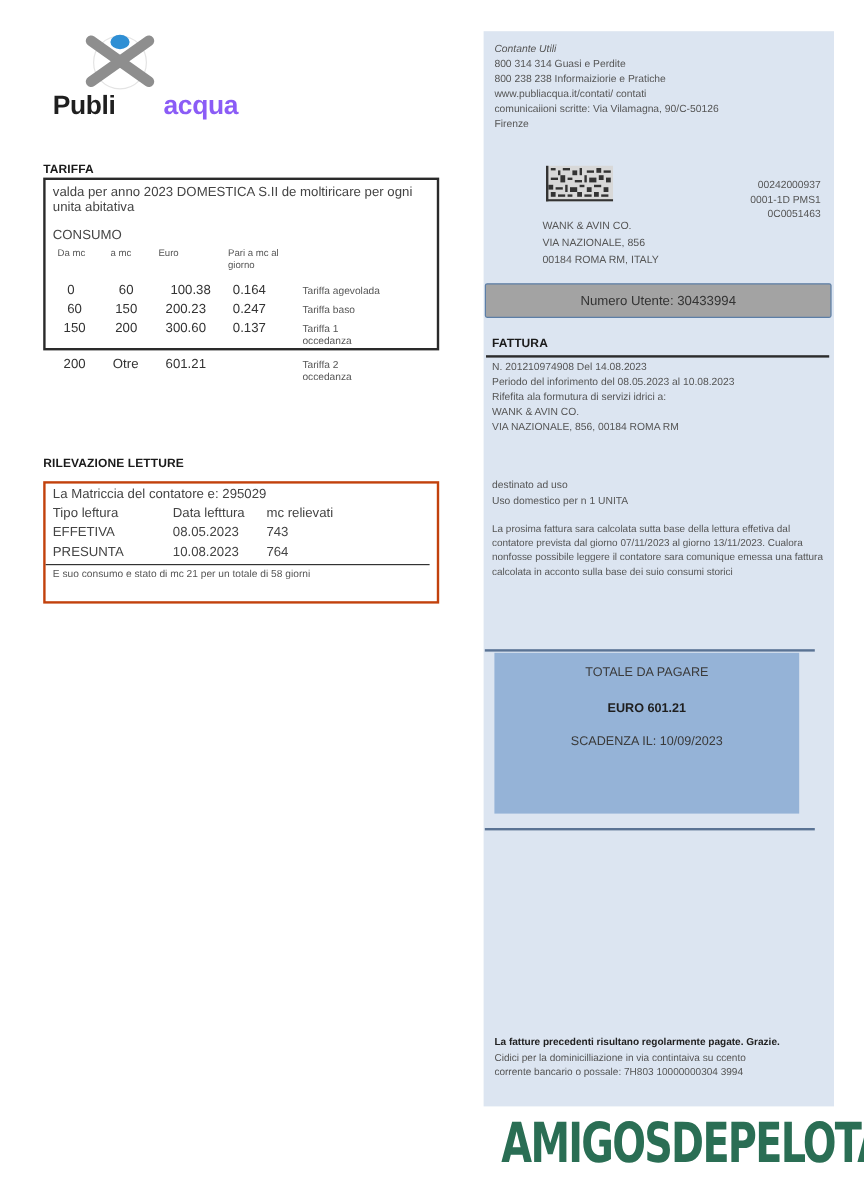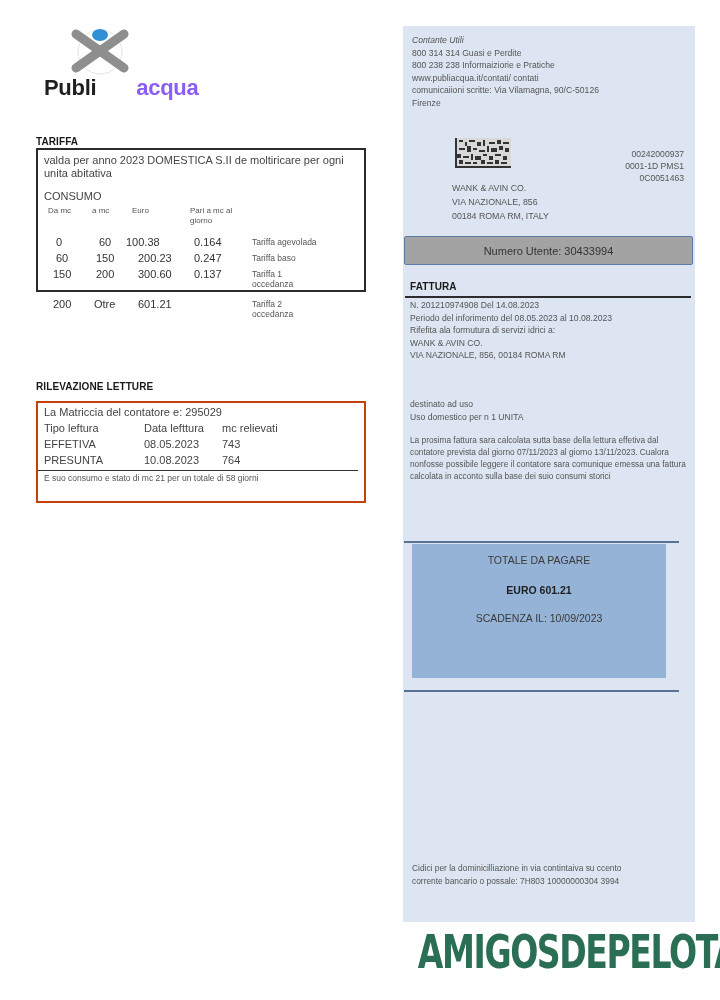--- a/index.html
+++ b/index.html
@@ -81,21 +81,21 @@
   <div class="tariff-intro">valda per anno 2023 DOMESTICA S.II de moltiricare per ogni unita abitativa</div>
   <div class="tariff-consumo">CONSUMO</div>
   <div class="tariff-head" style="left:10px;">Da mc</div>
   <div class="tariff-head" style="left:54px;">a mc</div>
   <div class="tariff-head" style="left:94px;">Euro</div>
   <div class="tariff-head" style="left:152px; width:50px;">Pari a mc al giorno</div>
 
   <div class="tariff-row" style="top:86px;">
     <span style="left:18px;">0</span>
     <span style="left:61px;">60</span>
-    <span style="left:88px;">100.38</span>
+    <span style="left:104px;">100.38</span>
     <span style="left:156px;">0.164</span>
     <span class="note" style="left:214px; top:1px;">Tariffa agevolada</span>
   </div>
   <div class="tariff-row" style="top:102px;">
     <span style="left:18px;">60</span>
     <span style="left:58px;">150</span>
     <span style="left:100px;">200.23</span>
     <span style="left:156px;">0.247</span>
     <span class="note" style="left:214px; top:1px;">Tariffa baso</span>
   </div>
@@ -221,17 +221,18 @@
 
 <div class="abs rule-blue" style="left:404px; top:541px; width:275px;"></div>
 <div class="abs total-box">
   <div class="total-label">TOTALE DA PAGARE</div>
   <div class="total-amount">EURO 601.21</div>
   <div class="total-due">SCADENZA IL: 10/09/2023</div>
 </div>
 <div class="abs rule-blue" style="left:404px; top:690px; width:275px;"></div>
 
 <div class="abs footer-note">
+  <div><b>La fatture precedenti risultano regolarmente pagate. Grazie.</b></div>
   <div>Cidici per la dominicilliazione in via contintaiva su ccento</div>
   <div>corrente bancario o possale: 7H803 10000000304 3994</div>
 </div>
 
 <div class="abs watermark"><span class="w1">AMIGOSDEPELOTAS</span></div>
 
 </body></html>

